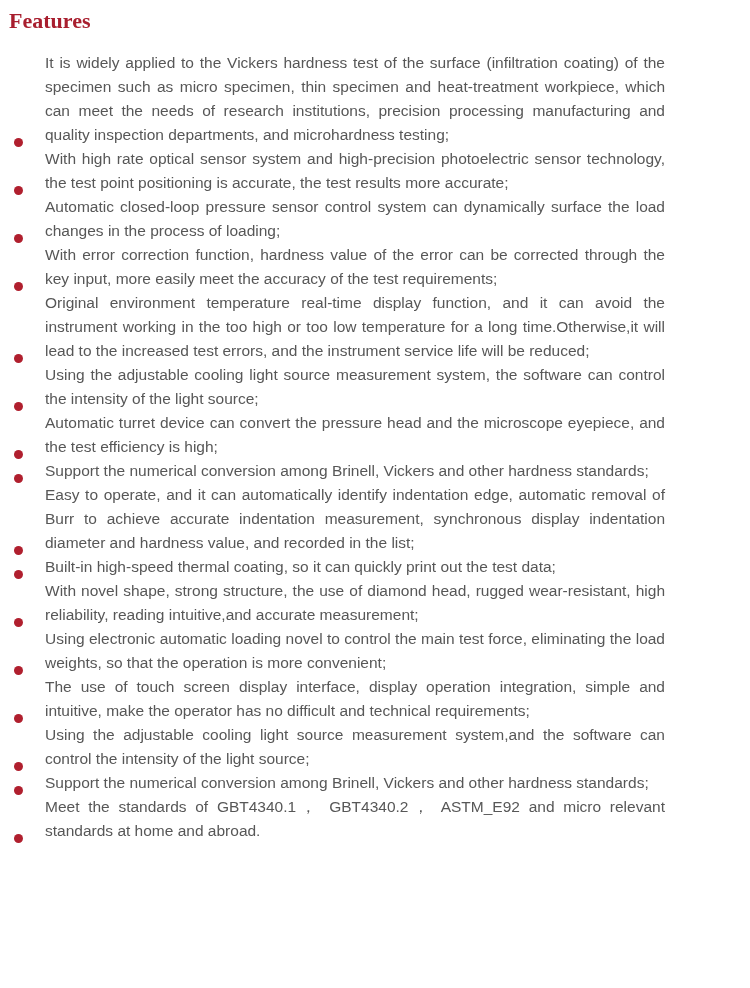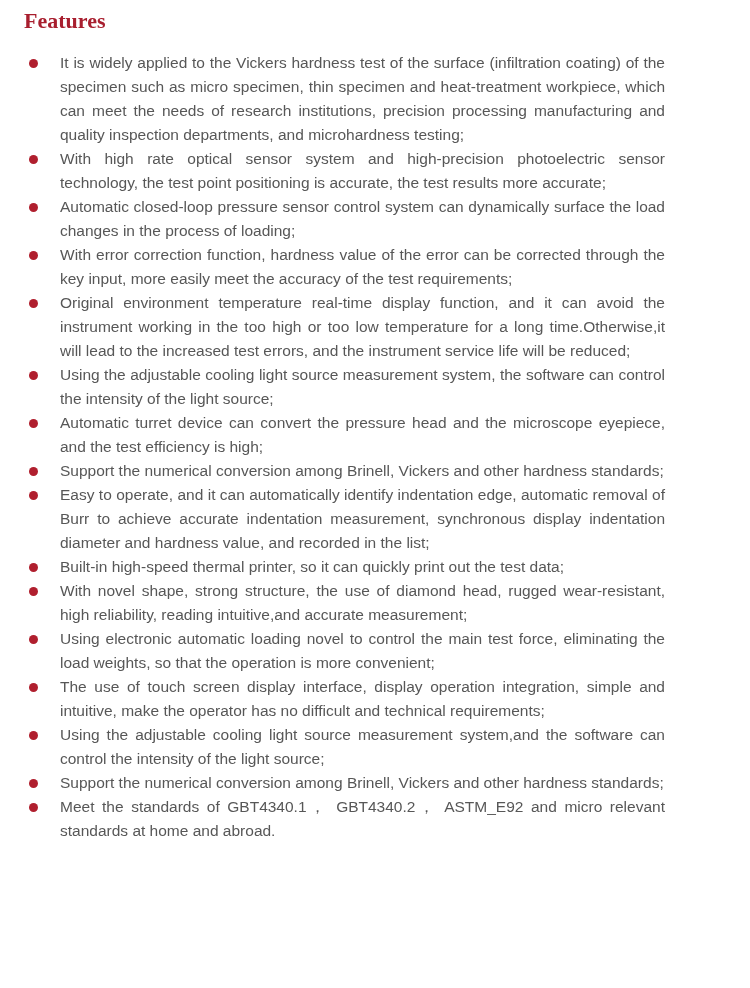--- a/index.html
+++ b/index.html
@@ -13,38 +13,38 @@
   body {
     width: 750px;
     height: 988px;
     background: var(--bg);
     font-family: "Liberation Sans", sans-serif;
     overflow: hidden;
   }
   .page {
     width: 678px;
     height: 988px;
-    padding: 6px 13px 0 24px;
+    padding: 6px 13px 0 9px;
   }
   .page-title {
     font-family: "Liberation Serif", serif;
     font-weight: bold;
     font-size: 22px;
     color: var(--accent);
     margin: 2px 0 0 0;
     letter-spacing: 0px;
   }
   ul.features-list {
     list-style: none;
     margin: 17px 0 0 0;
     padding: 0;
   }
   ul.features-list li {
     display: flex;
-    align-items: flex-start;
+    align-items: flex-end;
   }
   .bullet {
     flex: none;
     width: 9px;
     height: 9px;
     border-radius: 50%;
     background: var(--bullet);
     margin: 8px 0 0 5px;
   }
   .item-text {
@@ -93,21 +93,21 @@
     <li>
       <span class="bullet"></span>
       <div class="item-text">Support the numerical conversion among Brinell, Vickers and other hardness standards;</div>
     </li>
     <li>
       <span class="bullet"></span>
       <div class="item-text">Easy to operate, and it can automatically identify indentation edge, automatic removal of Burr to achieve accurate indentation measurement, synchronous display indentation diameter and hardness value, and recorded in the list;</div>
     </li>
     <li>
       <span class="bullet"></span>
-      <div class="item-text">Built-in high-speed thermal printer, so it can quickly print out the test data;</div>
+      <div class="item-text">Built-in high-speed thermal coating, so it can quickly print out the test data;</div>
     </li>
     <li>
       <span class="bullet"></span>
       <div class="item-text">With novel shape, strong structure, the use of diamond head, rugged wear-resistant, high reliability, reading intuitive,and accurate measurement;</div>
     </li>
     <li>
       <span class="bullet"></span>
       <div class="item-text">Using electronic automatic loading novel to control the main test force, eliminating the load weights, so that the operation is more convenient;</div>
     </li>
     <li>

